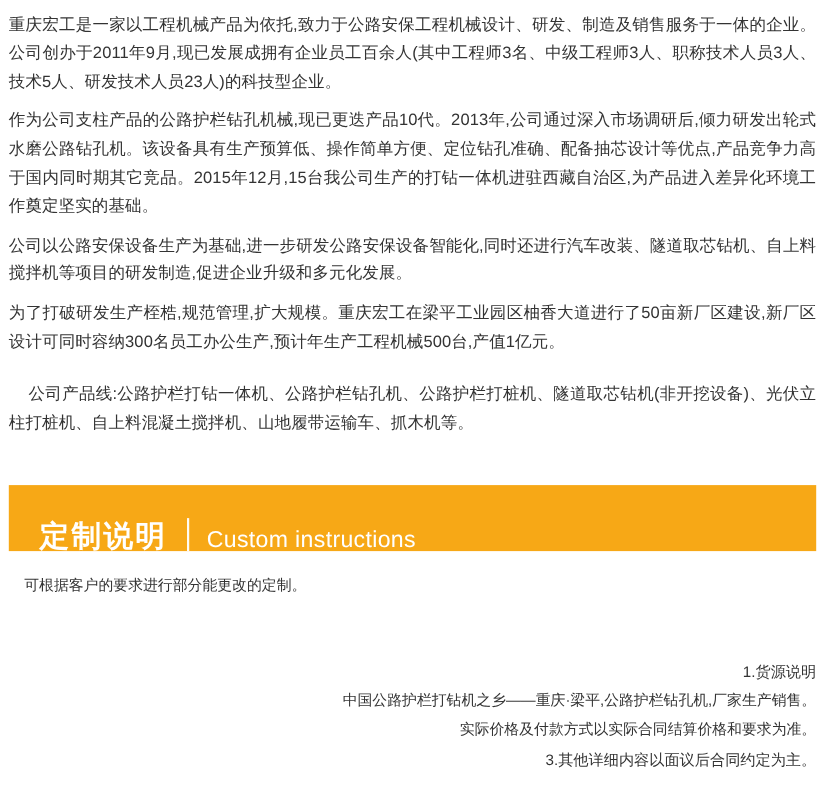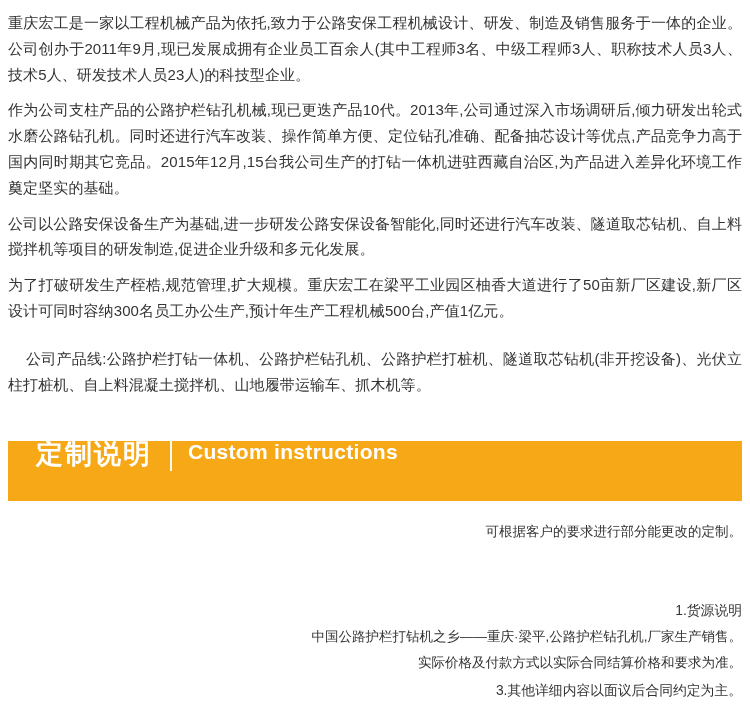--- a/index.html
+++ b/index.html
@@ -32,51 +32,50 @@
   }
   .spacer-lg { height: 34px; }
   .spacer-md { height: 20px; }
   .spacer-sm { height: 12px; }
 
   .banner {
     background: #f5a623;
     background: #f7a816;
     height: 60px;
     display: flex;
-    align-items: flex-start;
+    align-items: flex-end;
     padding-left: 28px;
     color: #ffffff;
     width: 100%;
   }
   .banner-cn {
     font-size: 27px;
     font-weight: bold;
     letter-spacing: 2px;
     line-height: 1;
   }
   .banner-divider {
     width: 2px;
     height: 30px;
     background: #ffffff;
     margin: 0 16px 0 18px;
     opacity: 0.95;
   }
   .banner-en {
     font-size: 21px;
-    font-weight: bold;
+    font-weight: normal;
     line-height: 1;
     letter-spacing: 0.3px;
   }
 
   .note {
     font-size: 13.5px;
     color: #333333;
     line-height: 1.7;
     padding-left: 14px;
-    text-align: right;
   }
 
   .notice-list {
     margin: 0;
     padding: 0;
     list-style: none;
   }
   .notice-item { margin-bottom: 2px; text-align: right; }
   .notice-title {
     font-size: 13.8px;
@@ -90,21 +89,21 @@
     line-height: 1.85;
     padding-left: 28px;
   }
 </style>
 </head>
 <body>
 
 <div class="page">
 
   <div class="para">重庆宏工是一家以工程机械产品为依托,致力于公路安保工程机械设计、研发、制造及销售服务于一体的企业。公司创办于2011年9月,现已发展成拥有企业员工百余人(其中工程师3名、中级工程师3人、职称技术人员3人、技术5人、研发技术人员23人)的科技型企业。</div>
-  <div class="para">作为公司支柱产品的公路护栏钻孔机械,现已更迭产品10代。2013年,公司通过深入市场调研后,倾力研发出轮式水磨公路钻孔机。同时还进行汽车改装、操作简单方便、定位钻孔准确、配备抽芯设计等优点,产品竞争力高于国内同时期其它竞品。2015年12月,15台我公司生产的打钻一体机进驻西藏自治区,为产品进入差异化环境工作奠定坚实的基础。</div>
+  <div class="para">作为公司支柱产品的公路护栏钻孔机械,现已更迭产品10代。2013年,公司通过深入市场调研后,倾力研发出轮式水磨公路钻孔机。该设备具有生产预算低、操作简单方便、定位钻孔准确、配备抽芯设计等优点,产品竞争力高于国内同时期其它竞品。2015年12月,15台我公司生产的打钻一体机进驻西藏自治区,为产品进入差异化环境工作奠定坚实的基础。</div>
   <div class="para">公司以公路安保设备生产为基础,进一步研发公路安保设备智能化,同时还进行汽车改装、隧道取芯钻机、自上料搅拌机等项目的研发制造,促进企业升级和多元化发展。</div>
   <div class="para">为了打破研发生产桎梏,规范管理,扩大规模。重庆宏工在梁平工业园区柚香大道进行了50亩新厂区建设,新厂区设计可同时容纳300名员工办公生产,预计年生产工程机械500台,产值1亿元。</div>
 
   <div class="spacer-sm"></div>
 
   <div class="para indent">公司产品线:公路护栏打钻一体机、公路护栏钻孔机、公路护栏打桩机、隧道取芯钻机(非开挖设备)、光伏立柱打桩机、自上料混凝土搅拌机、山地履带运输车、抓木机等。</div>
 
   <div class="spacer-lg"></div>
 
   <div class="banner">

